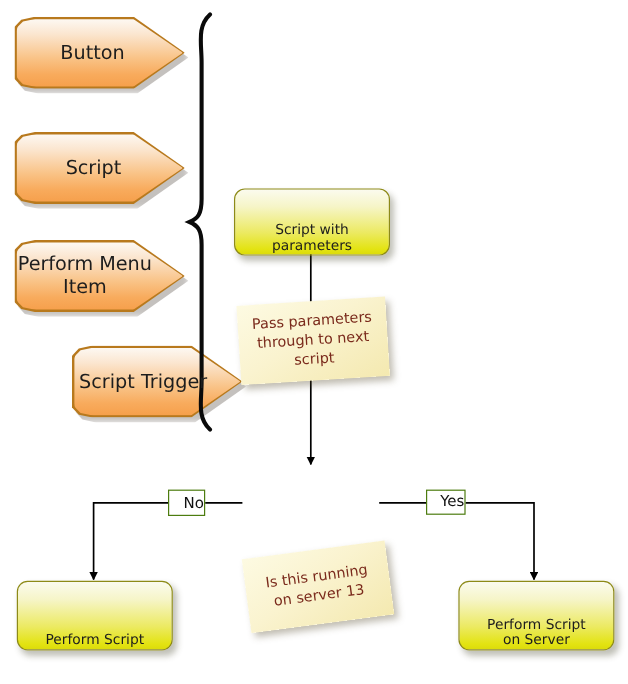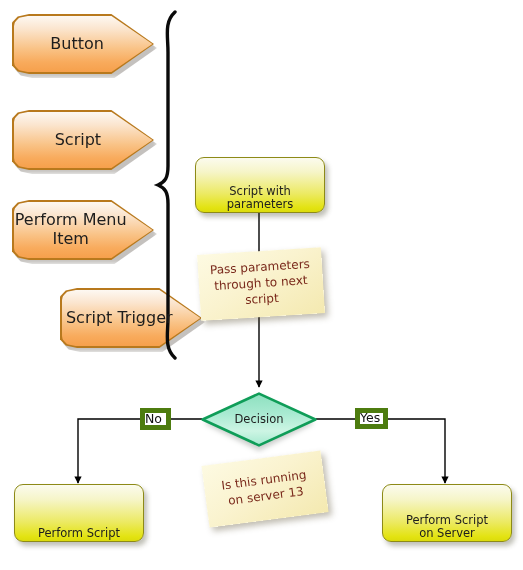--- a/index.html
+++ b/index.html
@@ -83,22 +83,22 @@
     z-index:4;
   }
   .note .node-label{
     color:#7a2a1c;font-size:12px;line-height:1.32;
   }
 
   
   .elabel{
     position:absolute;
     background:#ffffff;
-    border:5px solid #4d7c0f;
-    display:flex;align-items:center;justify-content:flex-start;
+    border:1px solid #4d7c0f;
+    display:flex;align-items:center;justify-content:flex-end;
     z-index:5;
     box-sizing:border-box;
   }
   .elabel span{color:#111;font-size:12.5px;line-height:1;}
 
   
   #edges{position:absolute;left:0;top:0;width:523px;height:570px;z-index:2;}
   #brace{position:absolute;left:0;top:0;width:523px;height:570px;z-index:1;}
 </style>
 </head>
@@ -175,35 +175,20 @@
     <div class="node-label">Script with
 parameters</div>
   </div>
 
   <div class="note" style="left:199px;top:251px;width:124px;height:66px;transform:rotate(-3.6deg);">
     <div class="node-label">Pass parameters
 through to next
 script</div>
   </div>
 
-  <div class="diamond" style="left:201px;top:392px;width:116px;height:55px;z-index:3;">
-    <svg width="116" height="55" viewBox="0 0 116 55" xmlns="http://www.w3.org/2000/svg">
-      <defs>
-        <linearGradient id="dgrad" x1="0" y1="0" x2="0" y2="1">
-          <stop offset="0%" stop-color="#8de0bf"></stop>
-          <stop offset="38%" stop-color="#a8ead1"></stop>
-          <stop offset="72%" stop-color="#cdf5e4"></stop>
-          <stop offset="100%" stop-color="#a5e9cf"></stop>
-        </linearGradient>
-      </defs>
-      <polygon points="58,4 113,31.5 58,59 3,31.5" fill="rgba(60,70,60,.26)" style="filter:blur(2.5px)"></polygon>
-      <polygon points="58,1.6 114.4,27.5 58,53.4 1.6,27.5" fill="url(#dgrad)" stroke="#0f9d58" stroke-width="2.6" stroke-linejoin="round"></polygon>
-    </svg>
-    <div class="node-label">Decision</div>
-  </div>
 
   <div class="elabel" style="left:140px;top:408px;width:31px;height:22px;">
     <span>No</span>
   </div>
 
   <div class="elabel" style="left:355px;top:408px;width:33px;height:21px;">
     <span>Yes</span>
   </div>
 
   <div class="note" style="left:205px;top:458px;width:120px;height:62px;transform:rotate(-7.5deg);">

